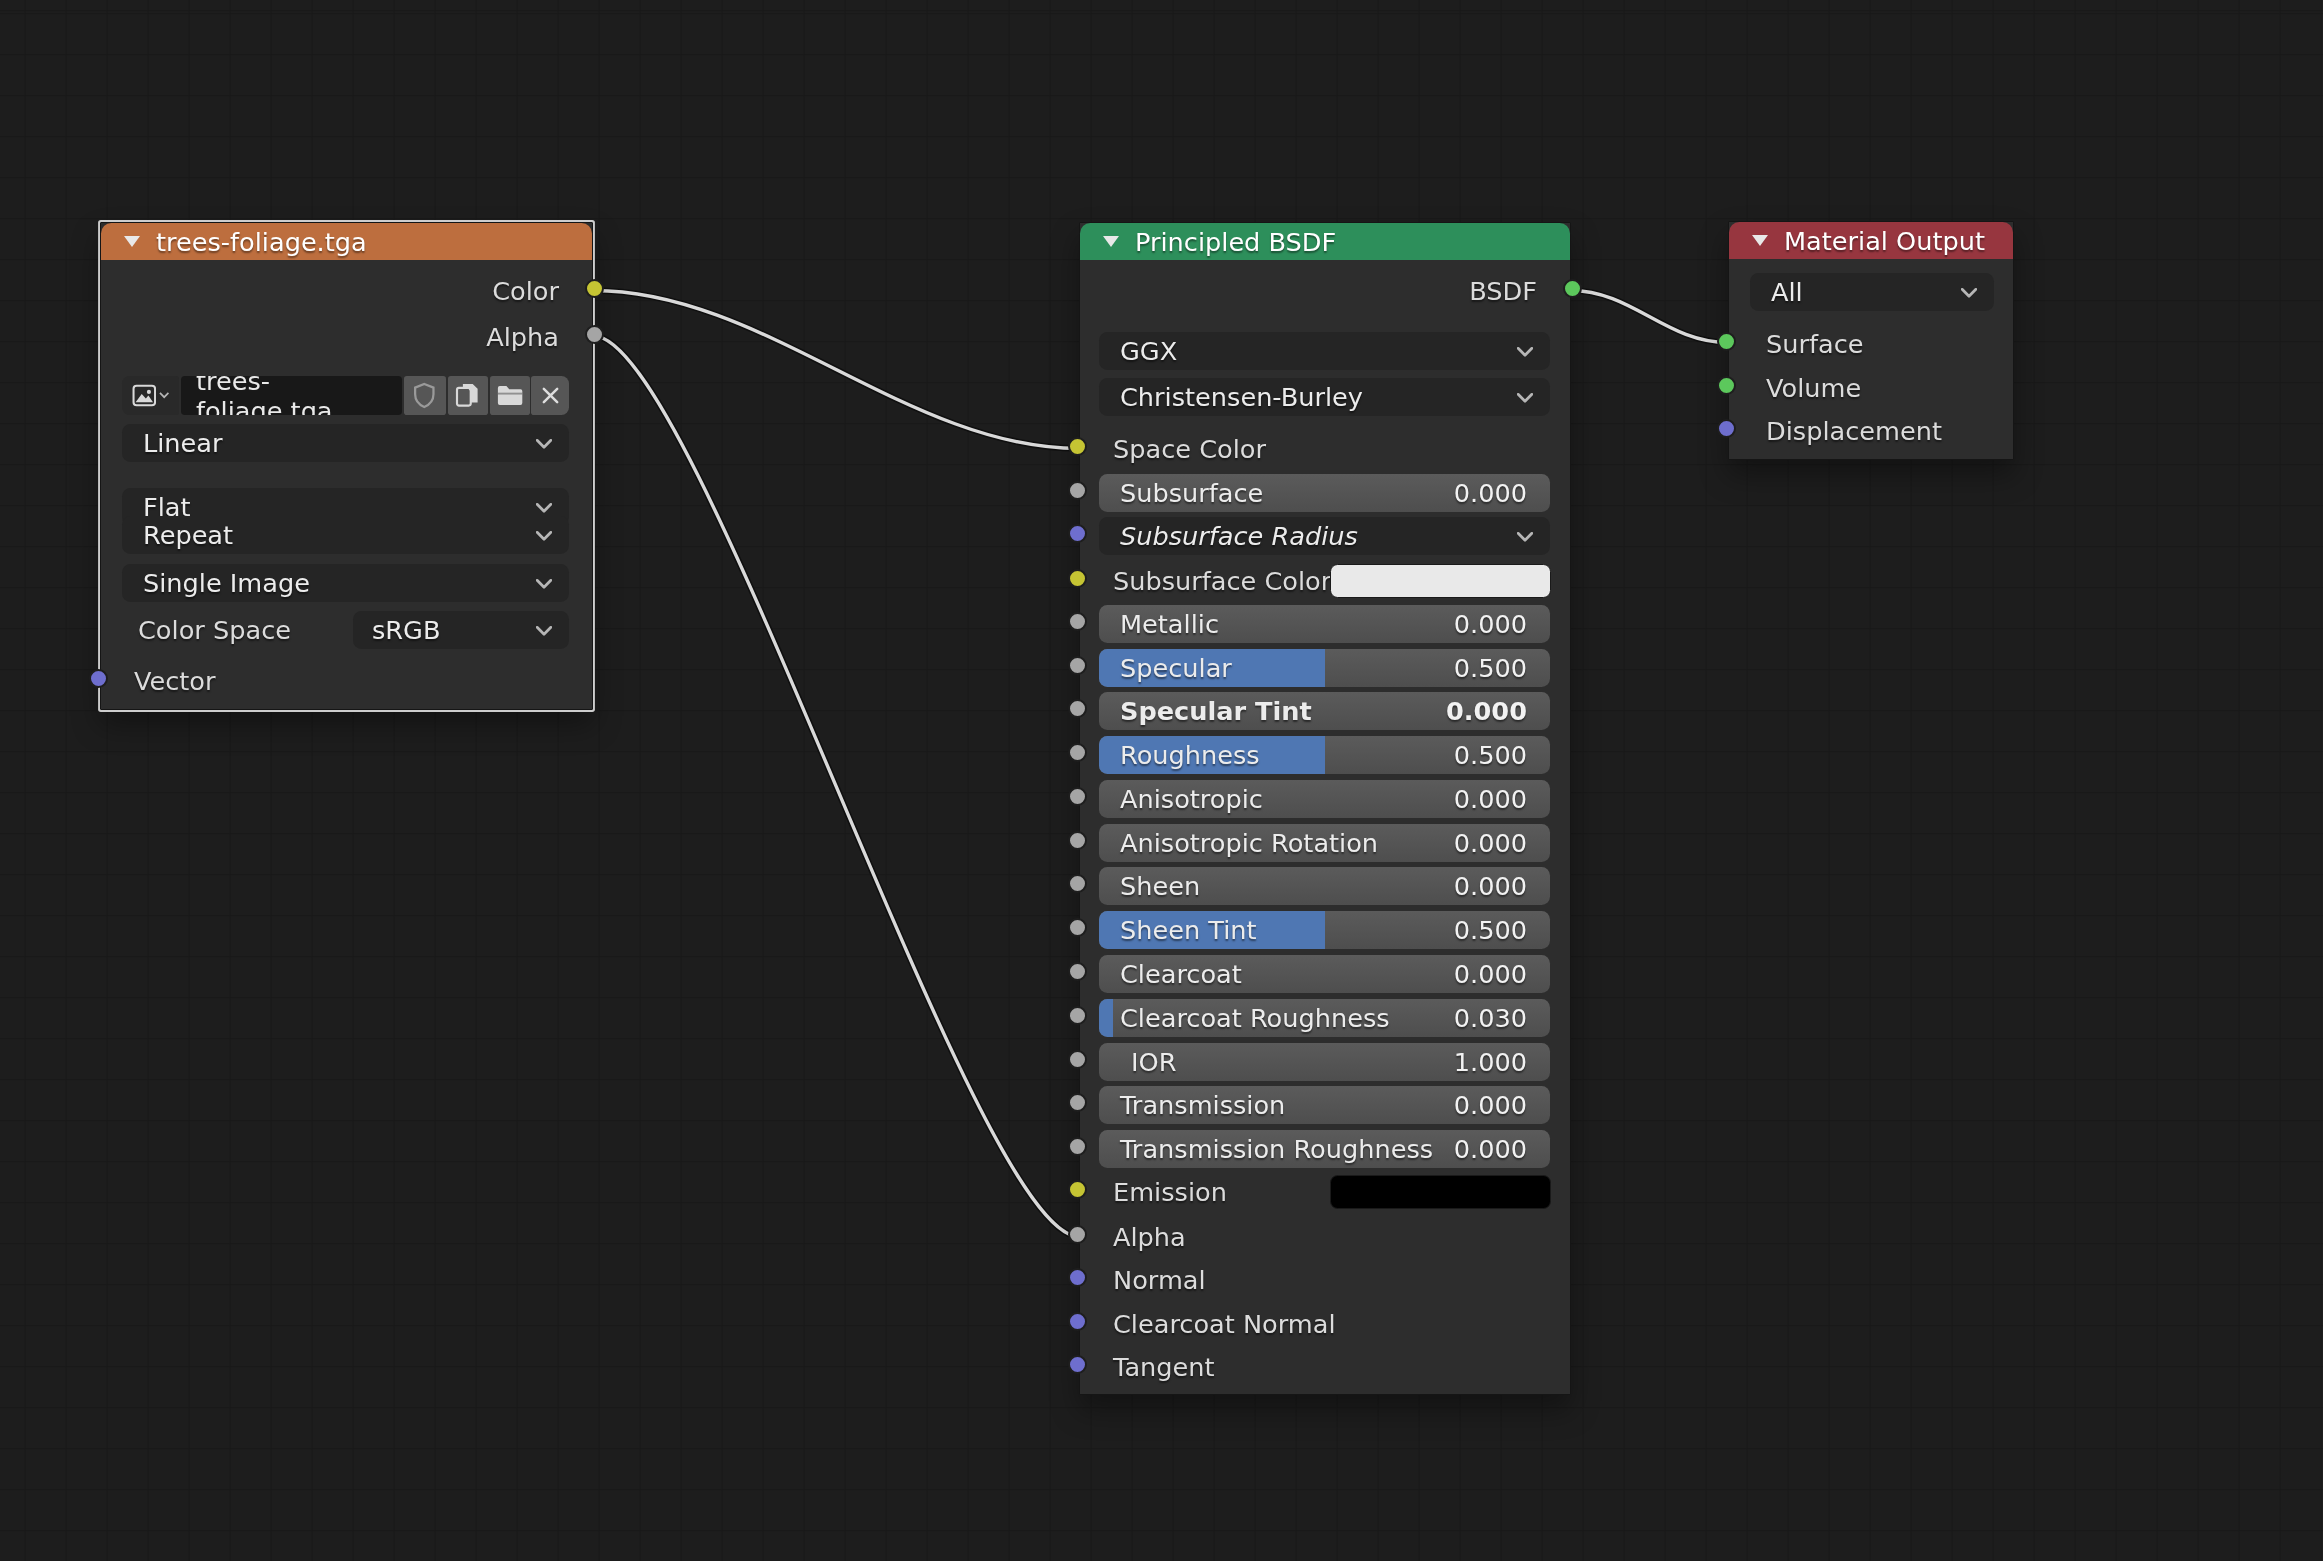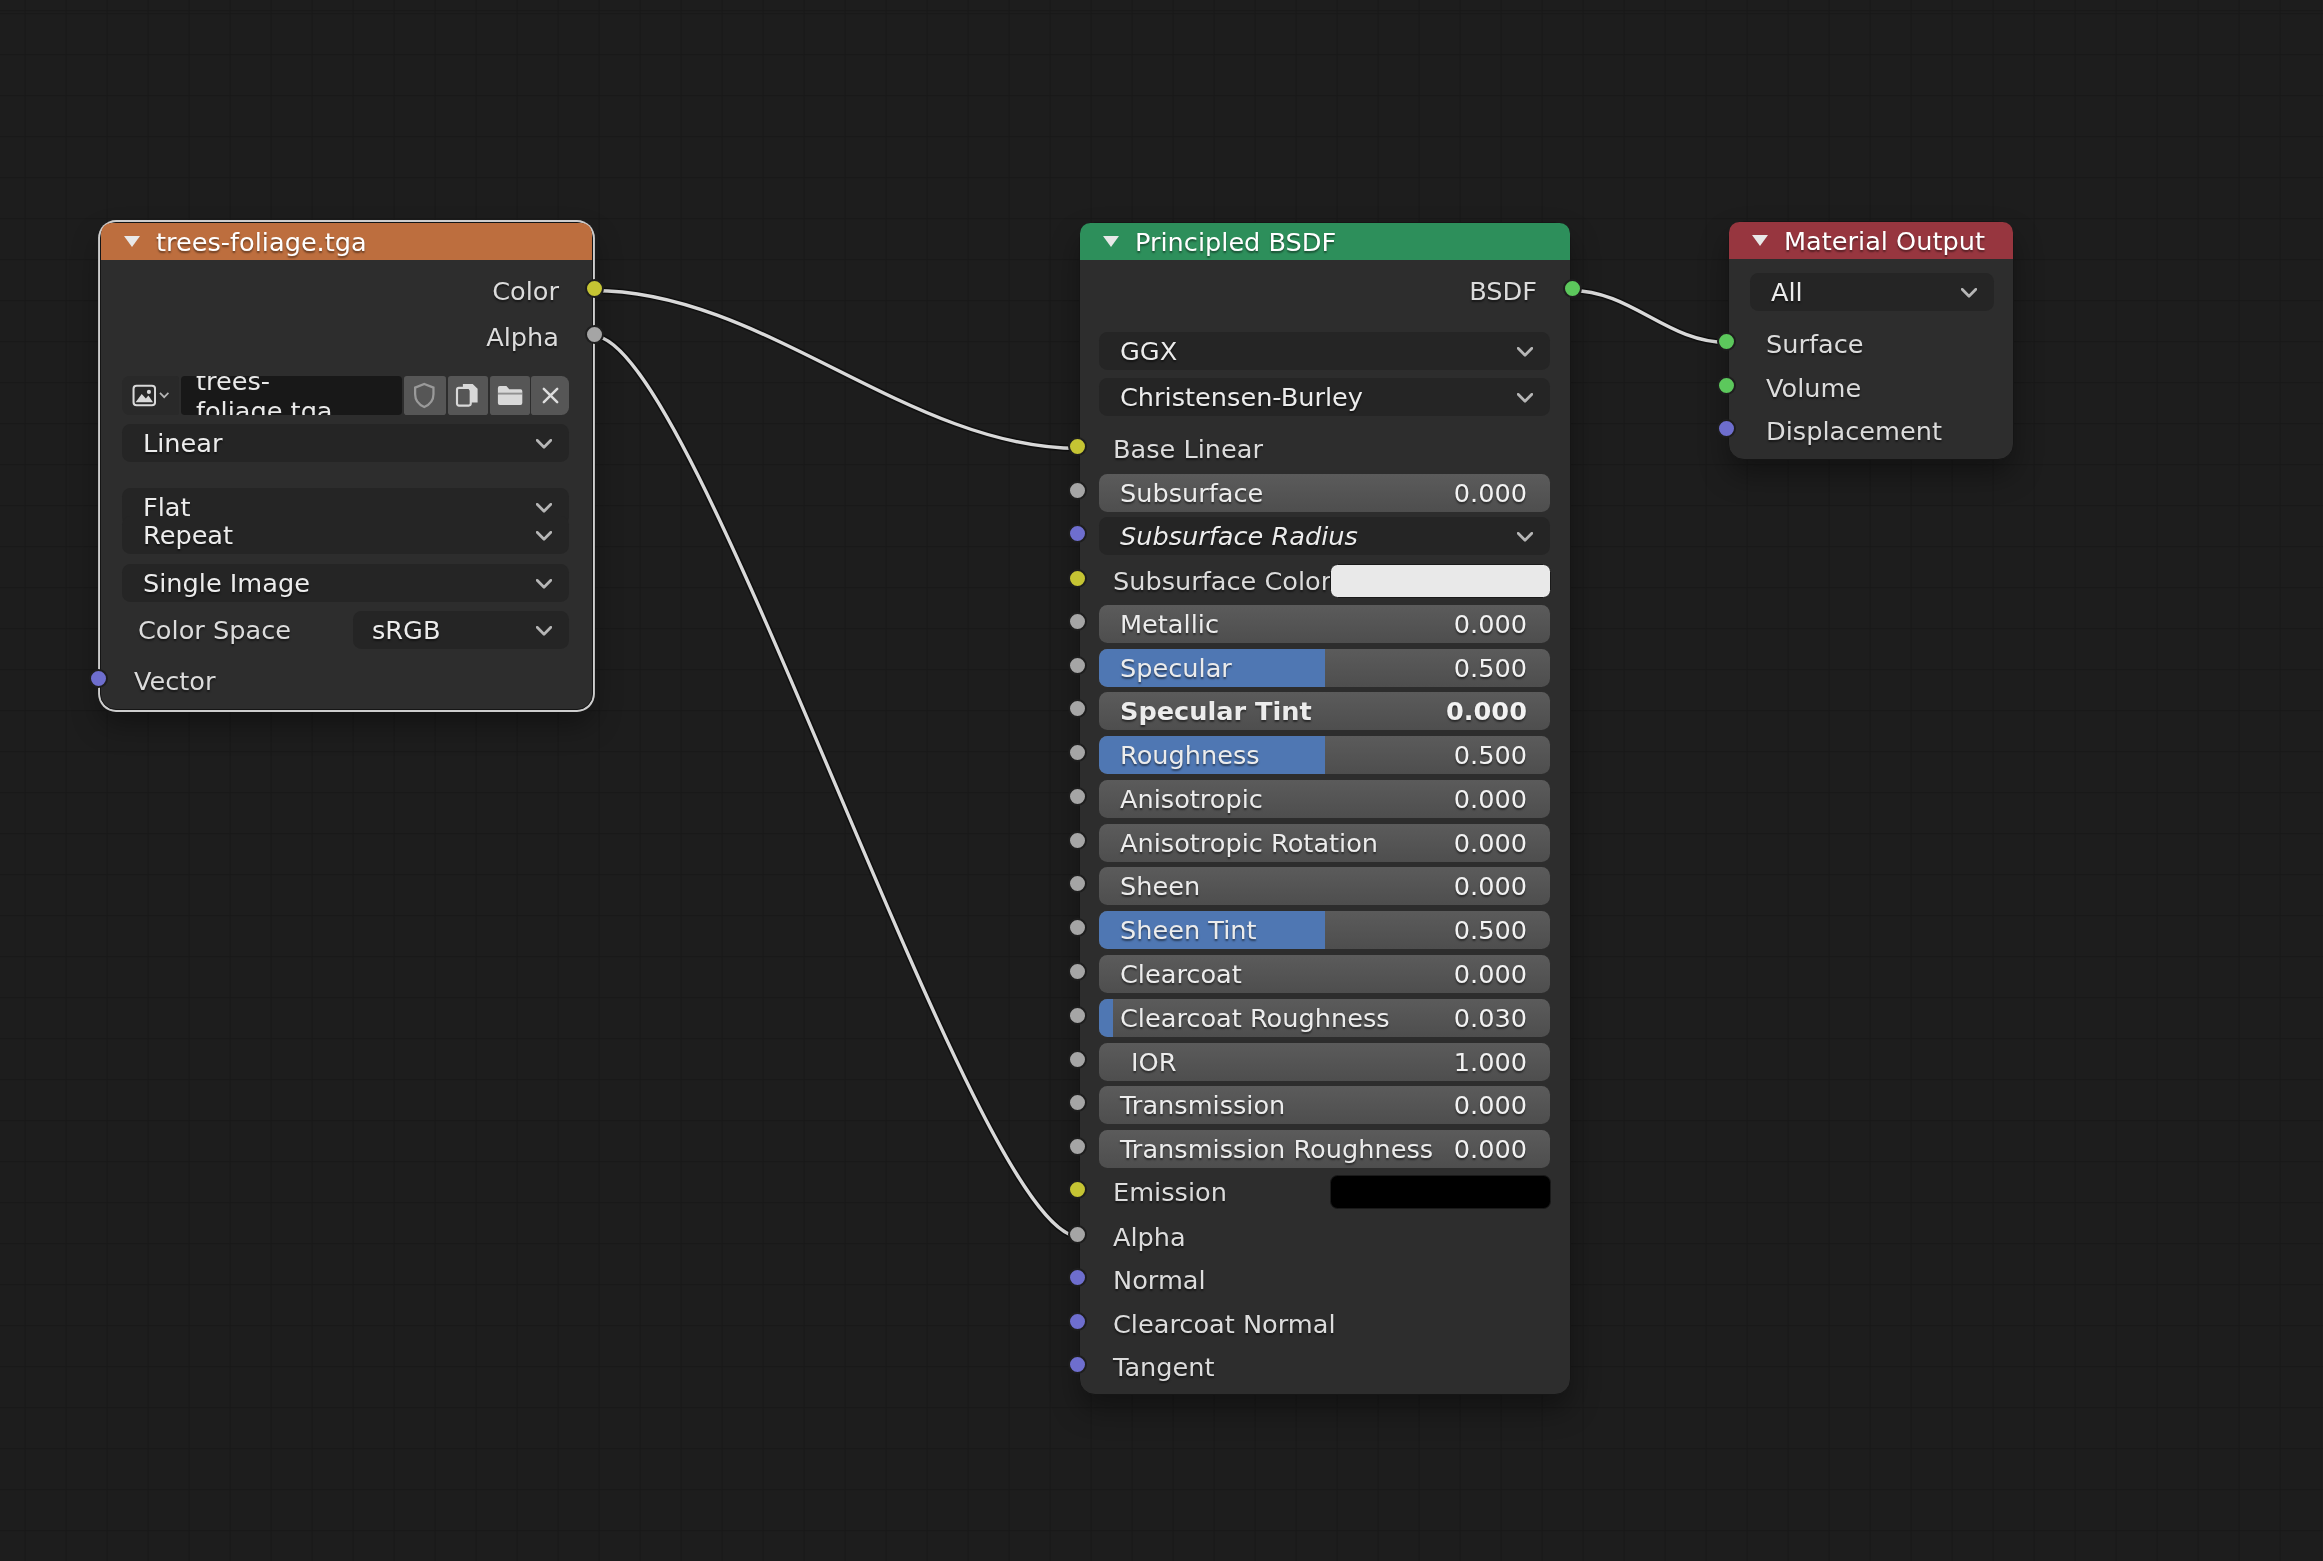--- a/index.html
+++ b/index.html
@@ -13,21 +13,21 @@
   body{
     font-family:"DejaVu Sans",sans-serif;font-size:25.6px;color:#dcdcdc;
     background-color:var(--bg);
     background-image:
       repeating-linear-gradient(to right, var(--grid) 0 0.9px, transparent 0.9px 41px),
       repeating-linear-gradient(to bottom, var(--grid) 0 0.9px, transparent 0.9px 41px);
     background-position:24.6px 13.2px;
     position:relative;
   }
   #wires{position:absolute;left:0;top:0;z-index:1;pointer-events:none}
-  .node{position:absolute;background:var(--node-bg);border-radius:16px;z-index:2;
+  .node{position:absolute;background:var(--node-bg);border-radius:1px;z-index:2;
         border:0.9px solid #151515;box-shadow:0 15px 28px rgba(0,0,0,.35)}
   .node.active{box-shadow:0 0 0 1.9px #cdcdcd,0 15px 28px rgba(0,0,0,.35)}
   .header{height:37px;border-radius:10.4px 10.4px 0 0;display:flex;align-items:center;
           padding:0 0 0 23px;color:#fff;text-shadow:0 1.9px 1.9px rgba(0,0,0,.45)}
   .tri{width:0;height:0;border-left:8.5px solid transparent;border-right:8.5px solid transparent;
        border-top:11.4px solid #e8e8e8;margin-right:16px;flex:none}
   .h-tex{background:var(--header-texture)}
   .h-bsdf{background:var(--header-shader)}
   .h-out{background:var(--header-output)}
 
@@ -220,21 +220,21 @@
       <span class="lab">Christensen-Burley</span>
       <svg class="chev" viewBox="0 0 14 8">
           <polyline points="1,1 7,7 13,1"></polyline>
         </svg>
     </div>
   </div>
 
   <div class="prow t-label" style="top: 207px;">
       <span class="sock color"></span>
 
-      <span class="plain">Base Linear</span>
+      <span class="plain">Space Color</span>
 
     </div>
     <div class="prow t-slider" style="top: 251px;">
       <span class="sock float"></span>
       <div class="widget">
         <div class="fill" style="width: 0%;"></div>
         <span class="lab">Subsurface</span>
         <span class="val">0.000</span>
 
       </div>

